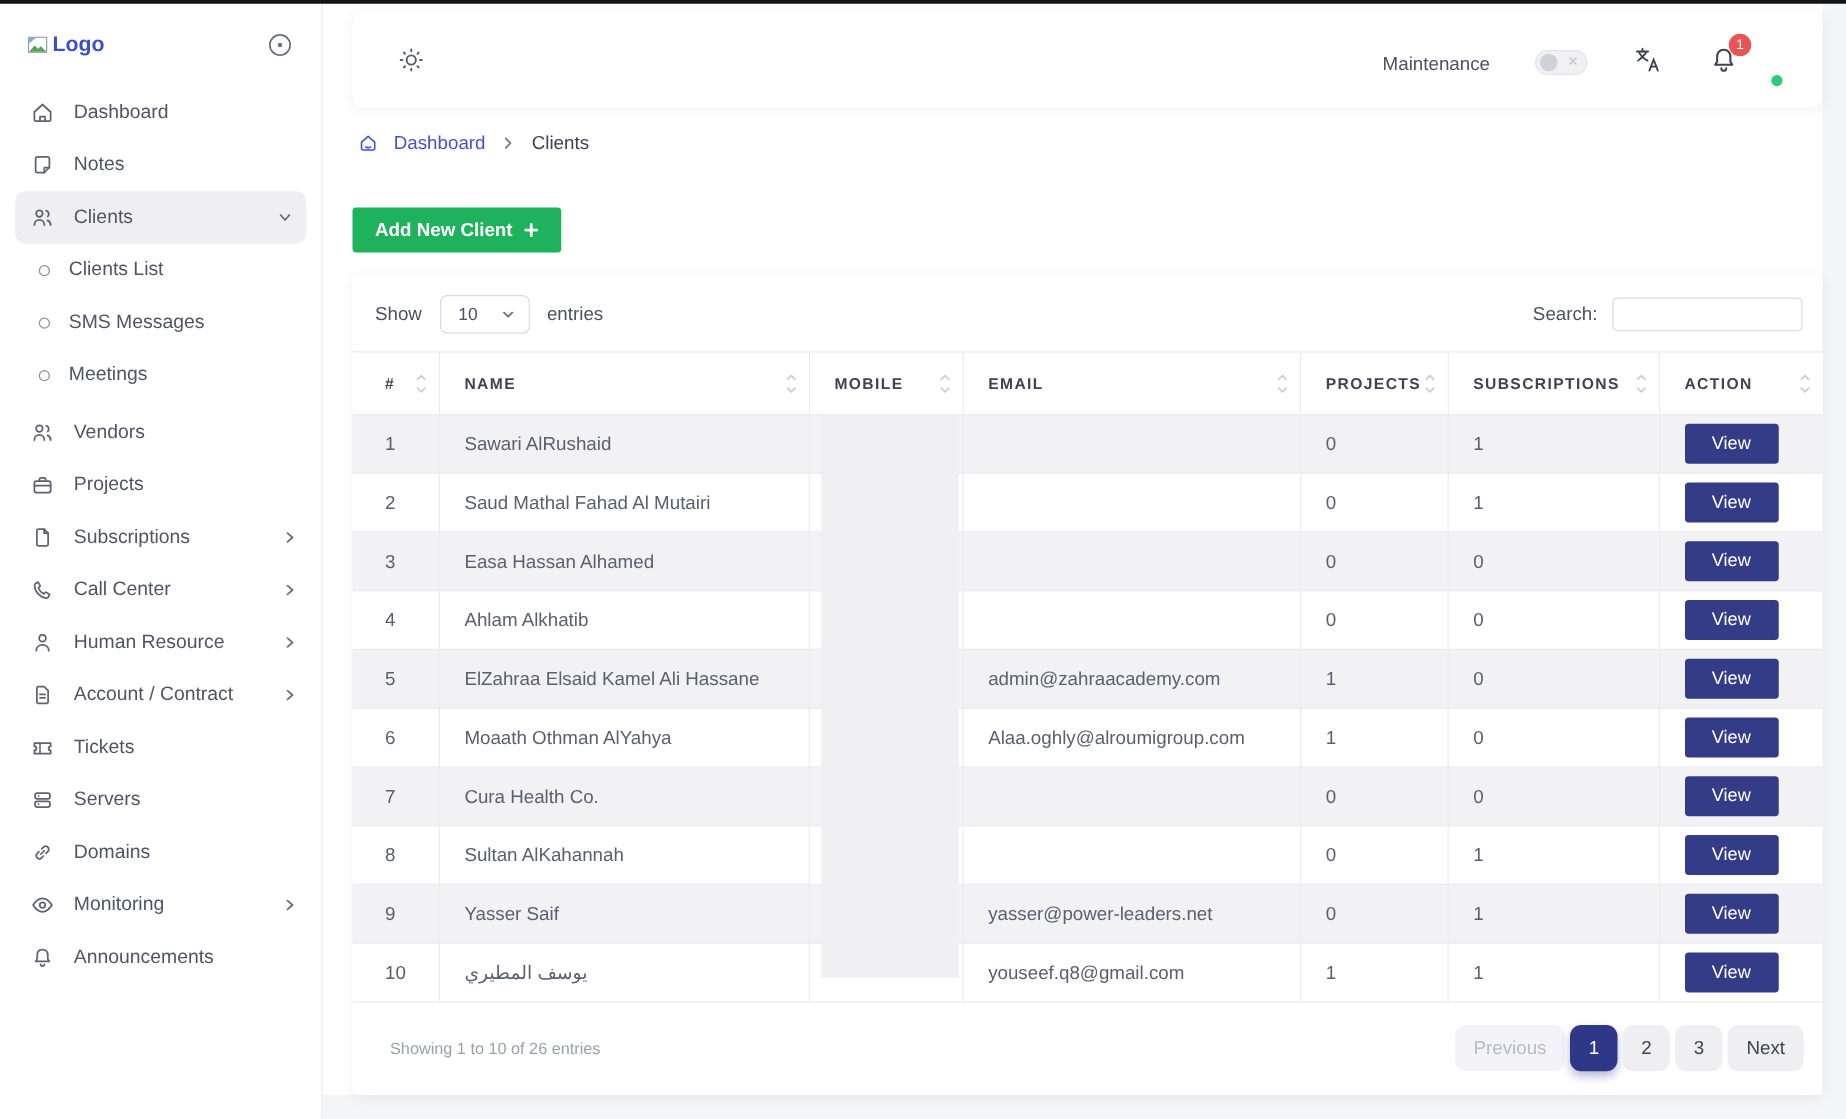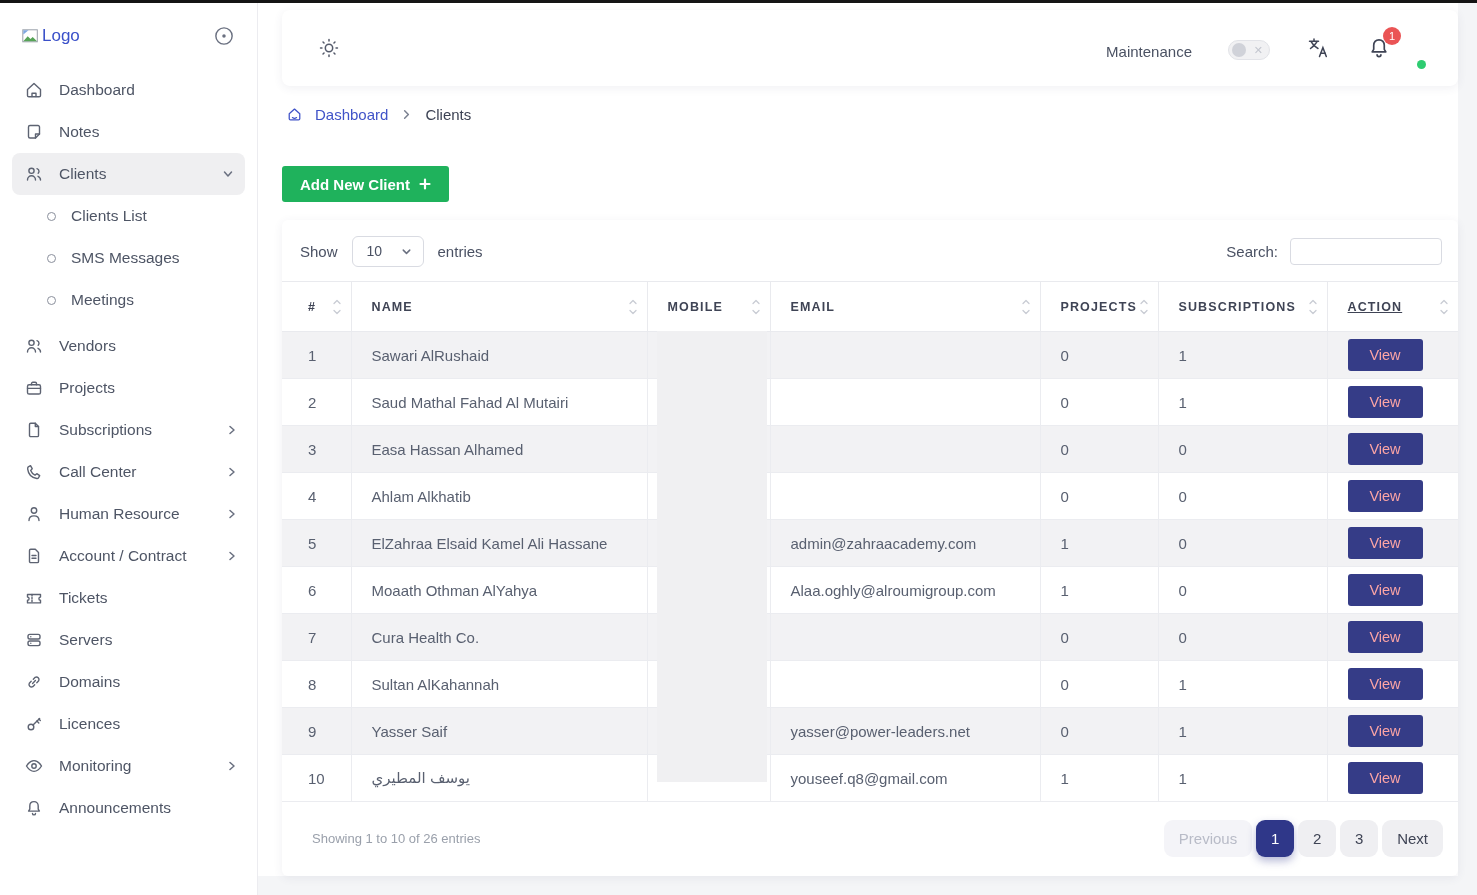--- a/index.html
+++ b/index.html
@@ -7,30 +7,30 @@
   body {
     position:relative; overflow:hidden;
     font-family:"Liberation Sans","DejaVu Sans",sans-serif;
     background:#f4f5f7; color:#4e5565;
   }
   .topline { position:absolute; top:0; left:0; width:1477px; height:3px; background:#141414; z-index:60; }
 
   
   .sidebar { position:absolute; left:0; top:0; width:258px; height:895px; background:#fff;
              border-right:1px solid #ececf0; z-index:20; overflow:hidden; }
-  .logo-row { height:66px; display:flex; align-items:center; justify-content:space-between; padding:6px 22px 0 22px; }
+  .logo-row { height:66px; display:flex; align-items:center; justify-content:space-between; padding:6px 22px 0 22px;font-weight:bold; }
   .logo { display:flex; align-items:center; gap:3px; color:#3a50c9; font-size:17px; cursor:pointer; }
   .collapse-btn { color:#6a7080; display:flex; cursor:pointer; }
   .nav { padding-top:3px; }
   .nav-item { height:42px; display:flex; align-items:center; gap:15px; padding:0 18px 0 24px;
               font-size:15.5px; color:#4e5565; cursor:pointer; }
   .nav-item .ico { width:20px; height:20px; color:#5d6372; flex:0 0 20px; display:flex; }
   .nav-item .chev { margin-left:auto; color:#6a7080; display:flex; }
   .nav-item.active { background:#efeff1; border-radius:8px; margin:0 12px; padding:0 10px 0 12px; }
-  .sub-item { height:42px; display:flex; align-items:center; gap:15px; padding-left:47px; font-size:15.5px; color:#4e5565; cursor:pointer; }
+  .sub-item { height:42px; display:flex; align-items:center; gap:15px; padding-left:31px; font-size:15.5px; color:#4e5565; cursor:pointer; }
   .bullet { width:9px; height:9px; border:1.5px solid #8a8f9c; border-radius:50%; flex:0 0 9px; }
   .mt4 { margin-top:4px; }
 
   
   .main { position:absolute; left:258px; top:0; width:1219px; height:895px; }
   .main-panel { position:absolute; left:0; top:0; width:1200px; height:876px; background:#fff; }
 
   .header-card { position:absolute; left:24px; top:10px; width:1176px; height:76px; background:#fff;
                  border-radius:8px; box-shadow:0 2px 10px rgba(70,70,100,.08);
                  display:flex; align-items:center; padding:0 67px 0 34px; z-index:5; }
@@ -66,28 +66,28 @@
   .size-select .chev { color:#6a7080; display:flex; }
   .search-wrap { margin-left:auto; display:flex; align-items:center; gap:12px; }
   .search-input { width:152px; height:27px; border:1px solid #d9dbe2; border-radius:4px; font-family:inherit;
                   font-size:14px; color:#4a5163; padding:0 8px; outline:none; }
 
   table { position:absolute; top:61px; left:0; width:1176px; border-collapse:collapse; table-layout:fixed; }
   thead th { height:50px; background:#fff; border-top:1px solid #e9eaee; border-bottom:1px solid #e9eaee;
              border-right:1px solid #e9eaee; font-size:12.5px; font-weight:700; letter-spacing:.09em;
              color:#3f4455; text-align:left; padding-left:20px; position:relative; text-transform:uppercase; cursor:pointer; }
   thead th:first-child { padding-left:26px; }
-  thead th:last-child { border-right:none;text-decoration:underline; }
+  thead th:last-child { border-right:none; }
   .sort { position:absolute; right:9px; top:50%; transform:translateY(-50%); color:#c9ccd4; display:flex; }
   tbody td { height:47px; border-right:1px solid #ebecf0; border-bottom:1px solid #ebecf0;
              font-size:15px; color:#596070; padding-left:20px; }
   tbody td:first-child { padding-left:26px; }
   tbody td:last-child { border-right:none; }
   tbody tr:nth-child(odd) td { background:#f2f2f4; }
-  .view-btn { width:75px; height:32px; background:#353c87; color:#fca5a5; border:none; border-radius:3px;
+  .view-btn { width:75px; height:32px; background:#353c87; color:#ffffff; border:none; border-radius:3px;
               font-size:14.5px; font-family:inherit; cursor:pointer;text-align:center; }
   .redaction { position:absolute; left:375px; top:111px; width:110px; height:451px; background:#f0f0f2; z-index:6; }
 
   .card-footer { position:absolute; left:12px; right:0; bottom:0; height:75px; display:flex; align-items:center;
                  padding:0 15px 0 18px; }
   .summary { font-size:13px; color:#9aa0ab; }
   .pagination { margin-left:auto; display:flex; gap:4px; }
   .pg { height:37px; min-width:38px; border:none; border-radius:9px; display:flex; align-items:center; justify-content:center;
         font-size:15px; font-family:inherit; background:#efeff2; color:#3f4455; cursor:pointer; padding:0; }
   .pg.wide { padding:0 15px; }
@@ -261,30 +261,20 @@
     </div>
     <div class="nav-item">
       <span class="ico">
           <svg width="20" height="20" viewBox="0 0 20 20" fill="none" stroke="currentColor" stroke-width="1.4" stroke-linecap="round" stroke-linejoin="round">
             <path d="M8.6 11.4 l2.8 -2.8"></path>
             <path d="M7.2 9.3 l-1.9 1.9 a2.6 2.6 0 0 0 3.5 3.5 l1.9 -1.9"></path>
             <path d="M12.8 10.7 l1.9 -1.9 a2.6 2.6 0 0 0 -3.5 -3.5 l-1.9 1.9"></path>
           </svg>
         </span>
       <span>Domains</span>
-    </div>
-    <div class="nav-item">
-      <span class="ico">
-          <svg width="20" height="20" viewBox="0 0 20 20" fill="none" stroke="currentColor" stroke-width="1.4" stroke-linecap="round" stroke-linejoin="round">
-            <circle cx="7" cy="13" r="2.8"></circle>
-            <path d="M9 11 L15.6 4.4"></path>
-            <path d="M12.9 7.1 l1.9 1.9 M14.9 5.1 l1.4 1.4"></path>
-          </svg>
-        </span>
-      <span>Licences</span>
     </div>
     <div class="nav-item">
       <span class="ico">
           <svg width="20" height="20" viewBox="0 0 20 20" fill="none" stroke="currentColor" stroke-width="1.4" stroke-linecap="round" stroke-linejoin="round">
             <path d="M2.5 10 c2.4-3.8 5-5.4 7.5-5.4 s5.1 1.6 7.5 5.4 c-2.4 3.8-5 5.4-7.5 5.4 s-5.1-1.6-7.5-5.4 z"></path>
             <circle cx="10" cy="10" r="2.2"></circle>
           </svg>
         </span>
       <span>Monitoring</span>
       <span class="chev">

